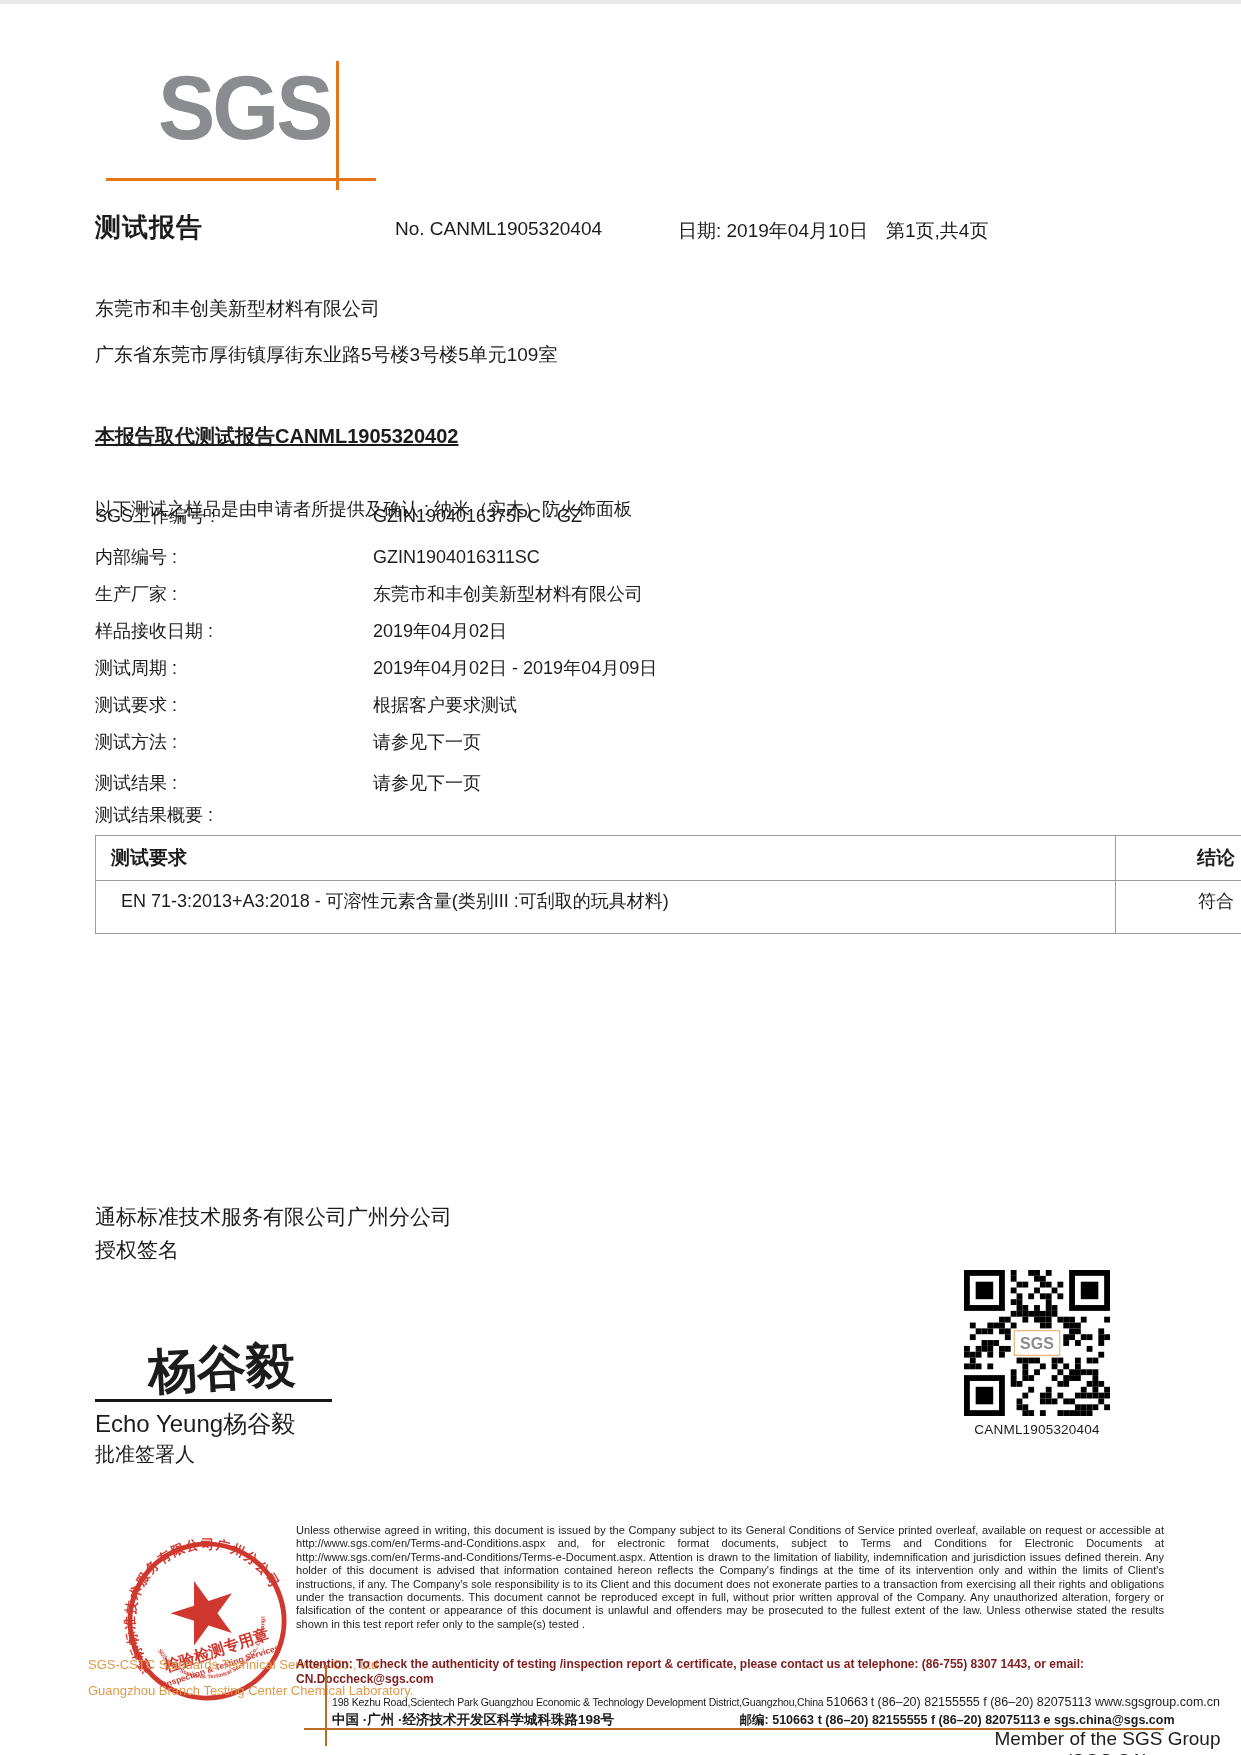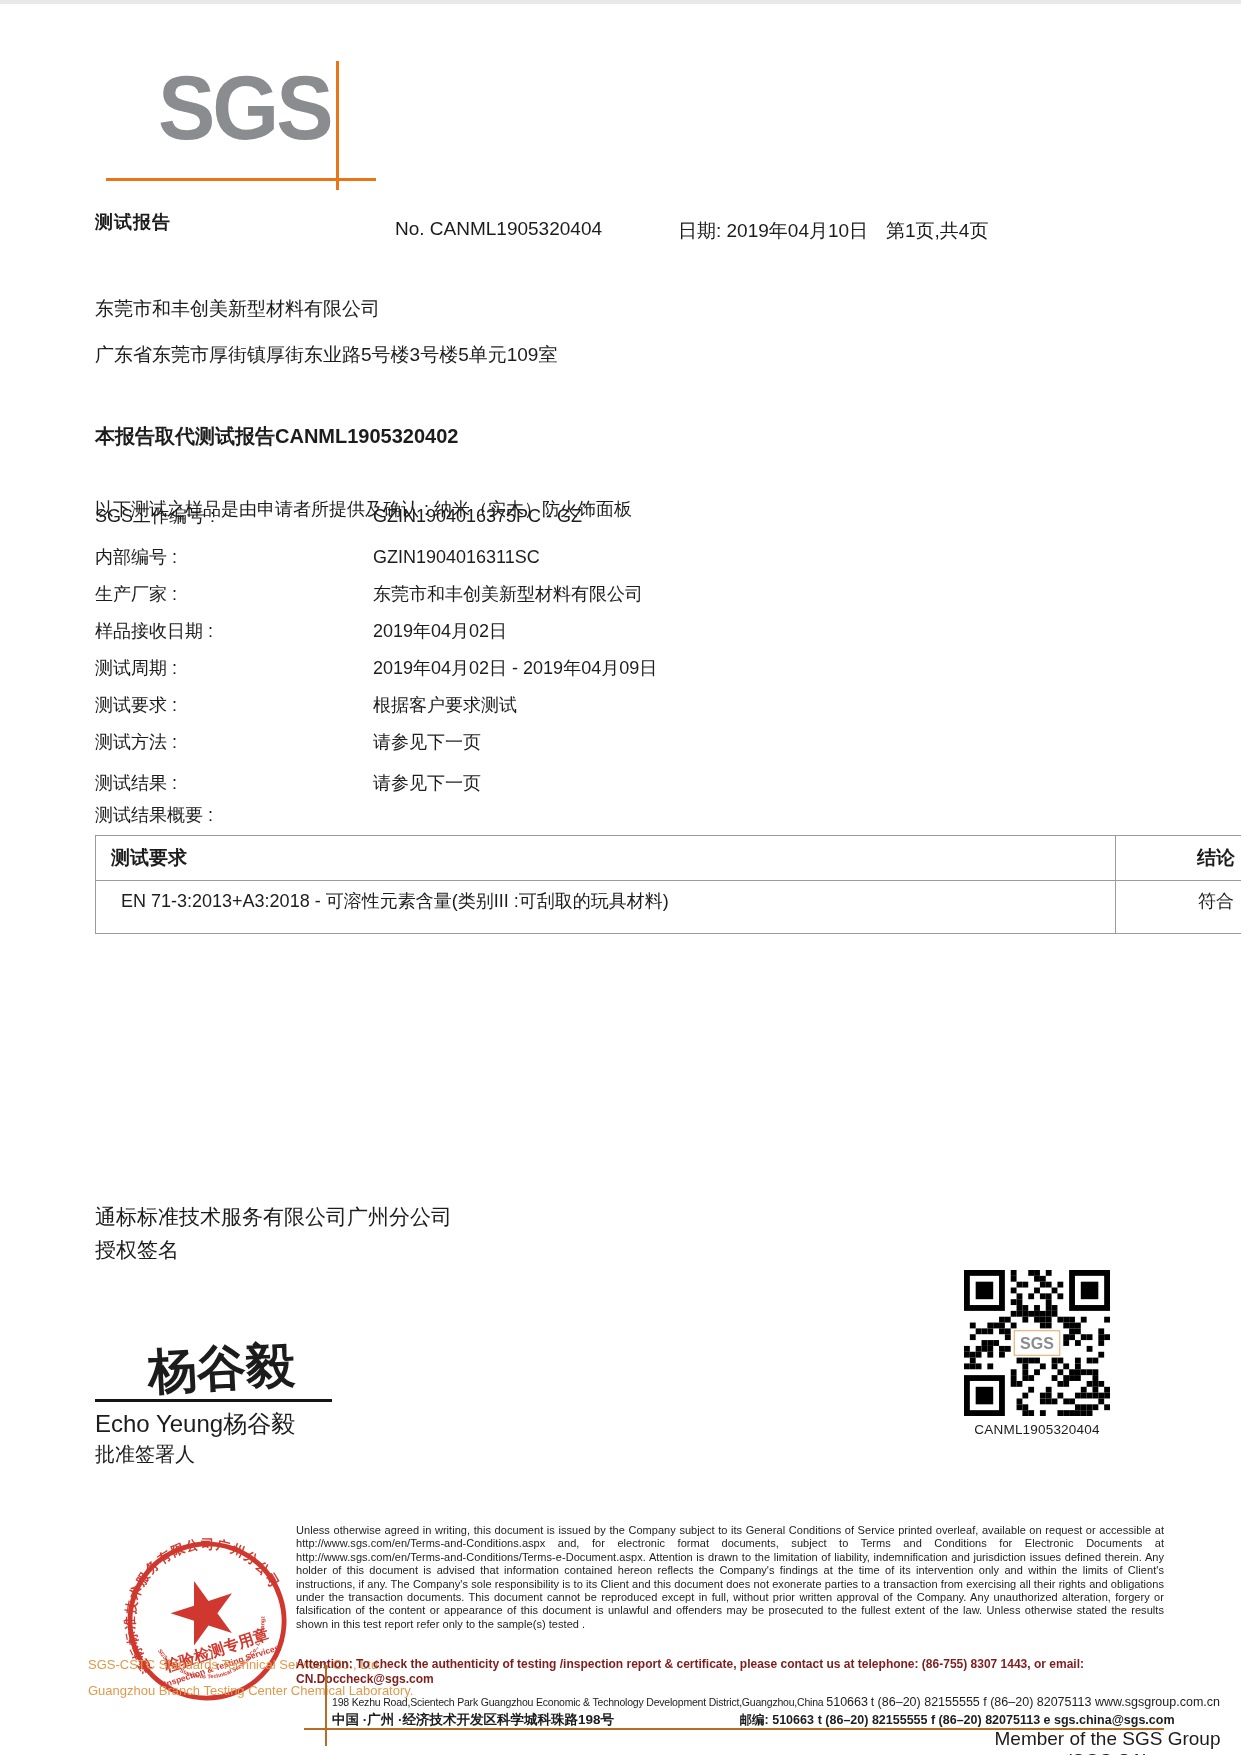--- a/index.html
+++ b/index.html
@@ -7,29 +7,29 @@
         font-family:"Liberation Sans",sans-serif;color:#1c1c1c;overflow:hidden;}
   .abs{position:absolute;}
 
   
   .logo-text{left:158px;top:58px;font-size:86px;font-weight:900;letter-spacing:-3px;
              color:#8a8c8f;line-height:1;transform:scaleY(1.05);transform-origin:top left;}
   .logo-hline{left:106px;top:174px;width:270px;height:3px;background:#e87617;}
   .logo-vline{left:336px;top:57px;width:3px;height:129px;background:#e87617;}
 
   
-  .doc-title{left:95px;top:206px;font-size:18px;font-weight:bold;letter-spacing:1px;}
+  .doc-title{left:95px;top:206px;font-size:26px;font-weight:bold;letter-spacing:1px;}
   .report-no{left:395px;top:214px;font-size:19px;}
   .date-label{left:678px;top:214px;font-size:19px;}
   .page-label{left:886px;top:214px;font-size:19px;}
 
   .applicant-name{left:95px;top:292px;font-size:19px;}
   .applicant-addr{left:95px;top:338px;font-size:19px;}
 
-  .replace-note{left:95px;top:419px;font-size:20px;font-weight:bold;}
+  .replace-note{left:95px;top:419px;font-size:20px;font-weight:bold;text-decoration:underline;}
   .sample-note{left:95px;top:493px;font-size:18px;}
 
   .fields{left:95px;top:502px;width:900px;}
   .field-row{display:flex;margin-bottom:16px;font-size:18px;line-height:21px;gap:32px;}
   .field-row .lbl{width:246px;flex:0 0 246px;}
   .field-row.gap{margin-bottom:20px;}
 
   .summary-heading{left:95px;top:799px;font-size:18px;}
 
   .summary-table{left:95px;top:831px;width:1232px;border-collapse:collapse;font-size:18px;}

